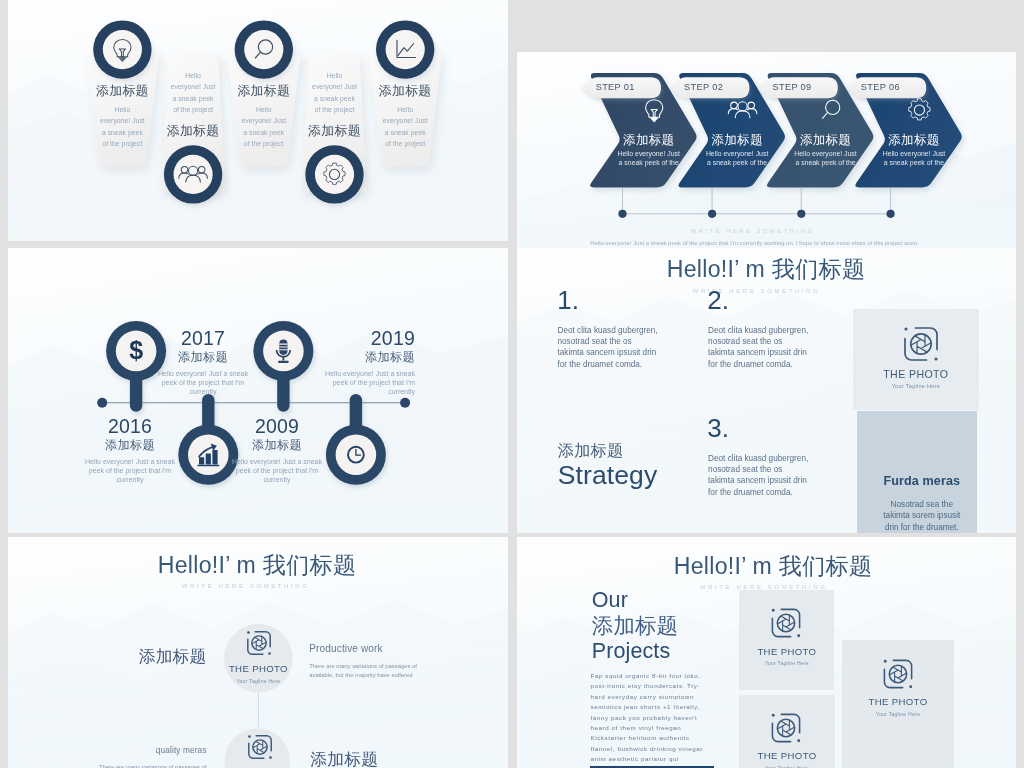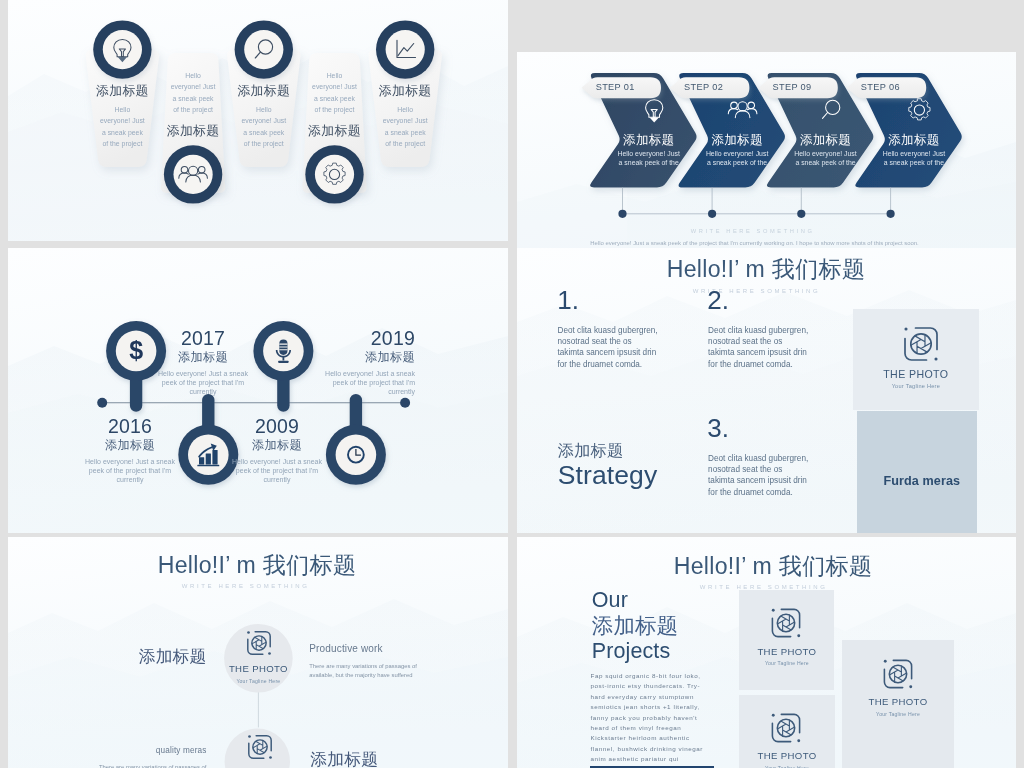--- a/index.html
+++ b/index.html
@@ -429,20 +429,21 @@
     <div style="font-size:26.5px;color:#2d4d70;letter-spacing:.1px;margin-top:2px;line-height:1.1;">Strategy</div>
   </div>
 
   <div class="abs" style="left:335.5px;top:119.5px;width:126.7px;text-align:center;">
     <div style="font-size:10.6px;color:#3d5a7a;letter-spacing:.4px;line-height:1.2;">THE PHOTO</div>
     <div style="font-size:5.6px;color:#7690aa;letter-spacing:.25px;margin-top:2.8px;">Your Tagline Here</div>
   </div>
 
   <div class="abs" style="left:340.3px;top:186.5px;width:129px;text-align:center;margin-top:39px;">
     <div style="font-size:12.6px;color:#2d4d70;font-weight:bold;letter-spacing:.1px;">Furda meras</div>
+    <div style="font-size:8.2px;color:#4b6781;line-height:11.6px;margin-top:11px;">Nosotrad sea the<br>takimta sorem ipsusit<br>drin for the druamet.</div>
   </div>
 </div>
 
 <div class="slide s5">
   <svg class="bgart" viewBox="0 0 500 231" preserveAspectRatio="none">
     <defs>
       <linearGradient id="g5bg" x1="0" y1="0" x2="0.25" y2="1">
         <stop offset="0" stop-color="#fdfeff"></stop>
             <stop offset="1" stop-color="#f2f8fb"></stop>
       </linearGradient>

